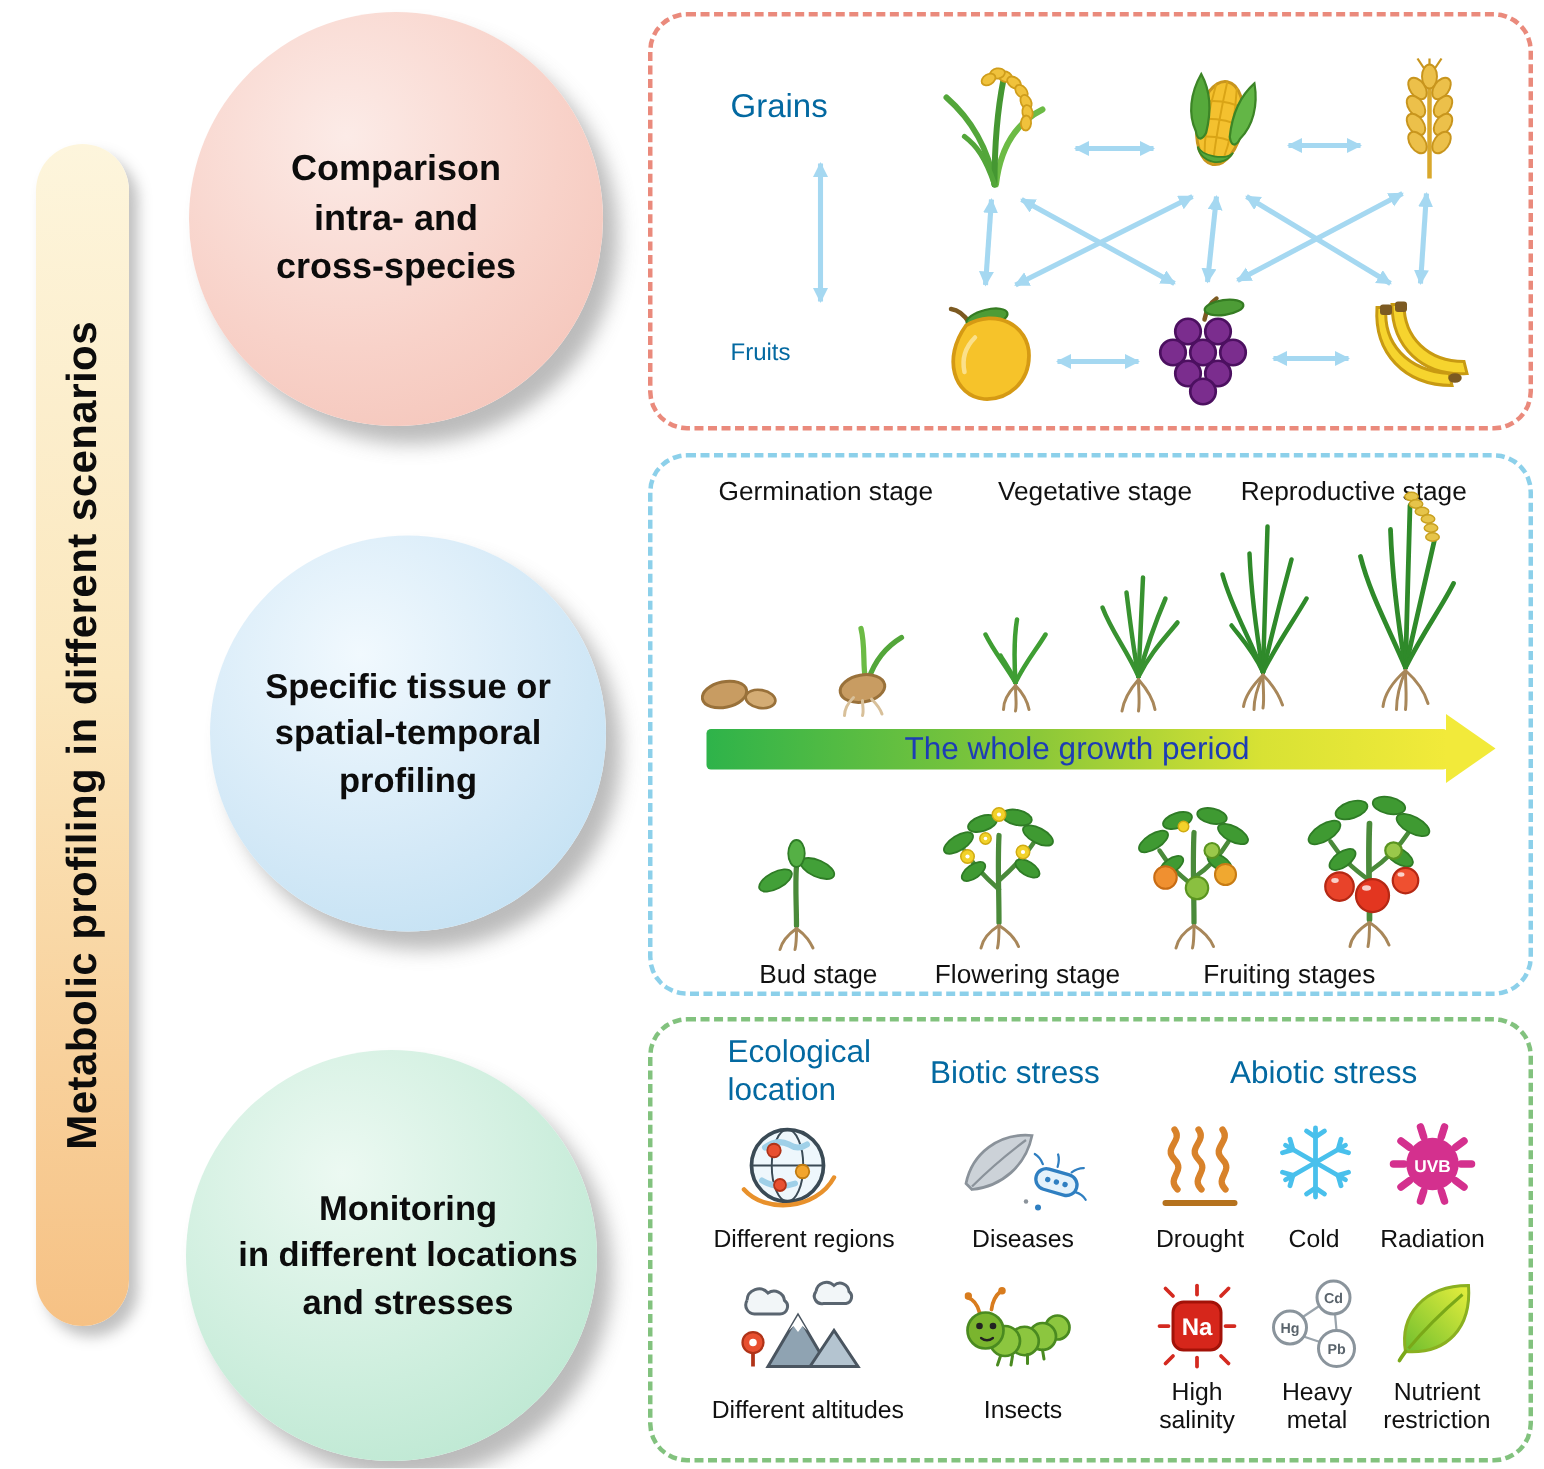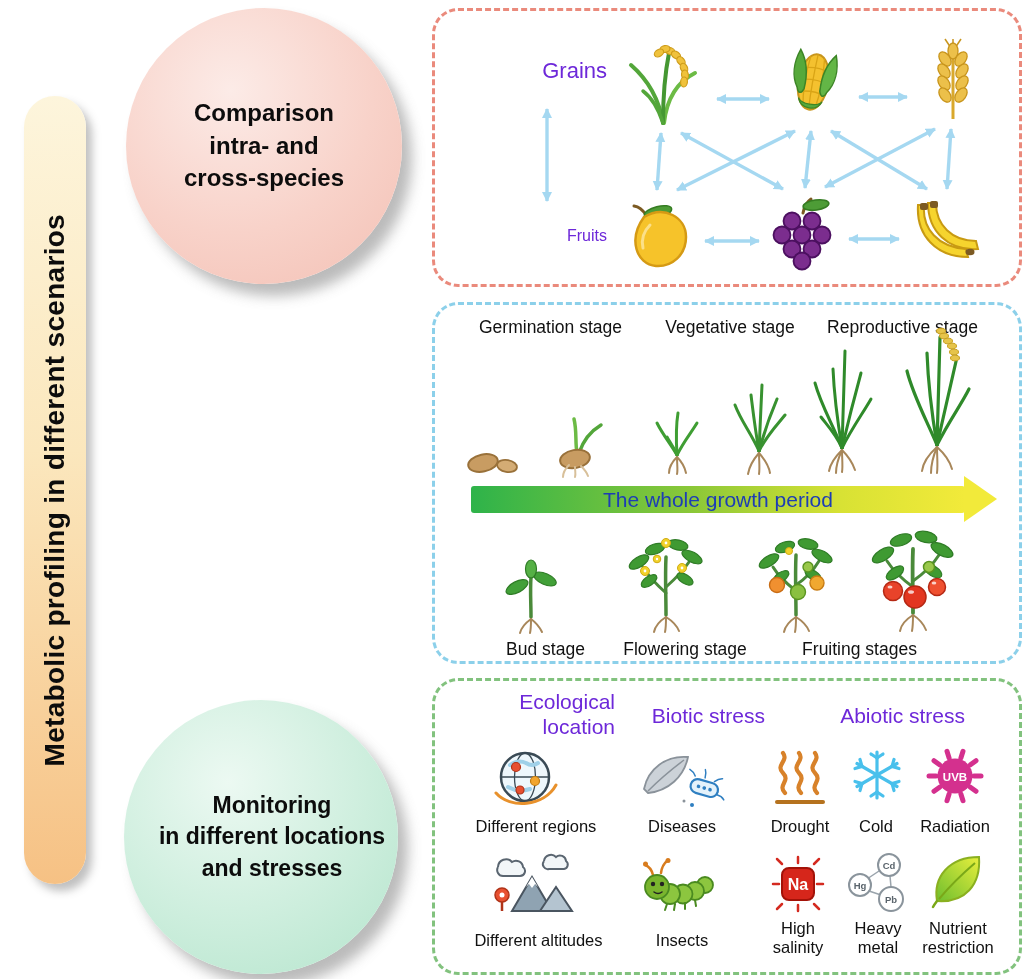--- a/index.html
+++ b/index.html
@@ -40,21 +40,21 @@
     background:radial-gradient(circle at 38% 30%, #ecf9f2 0%, #cdeedd 55%, #b4e4cc 100%); }
   .bubble.green .bubble-label { font-size:23px;margin-left:22px; }
 
   
   .panel { position:absolute; left:432px; width:590px; border-radius:26px; background:#fff; }
   .panel.species { top:8px;   height:279px; border:3px dashed #ea8a7c; }
   .panel.growth  { top:302px; height:362px; border:3px dashed #8cd0ea; }
   .panel.monitor { top:678px; height:297px; border:3px dashed #82c27e; }
 
   .abs { position:absolute; }
-  .blue-h { position:absolute; color:#6d28d9; text-align:right; line-height:1.2; white-space:pre-line; }
+  .blue-h { position:absolute; color:#0369a1; text-align:left; line-height:1.2; white-space:pre-line; }
   .caption { position:absolute; font-size:17.5px; color:#111; text-align:center; line-height:1.15; white-space:pre-line; }
   .caption.small { font-size:16.5px; }
 
   .net { position:absolute; left:0; top:0; }
 
   
   .growth-arrow-bar {
     position:absolute; left:36px; top:181px; width:494px; height:27px;
     background:linear-gradient(90deg,#2eb34a 0%, #8cc838 45%, #d8e234 75%, #f2ea3a 100%);
     border-radius:3px;
@@ -78,20 +78,25 @@
 <div class="canvas">
 
   <div class="sidebar">
     <div class="sidebar-text">Metabolic profiling in different scenarios</div>
   </div>
 
   <div class="bubble pink">
     <div class="bubble-label">Comparison
 intra- and
 cross-species</div>
+  </div>
+  <div class="bubble blue">
+    <div class="bubble-label">Specific tissue or
+spatial-temporal
+profiling</div>
   </div>
   <div class="bubble green">
     <div class="bubble-label">Monitoring
 in different locations
 and stresses</div>
   </div>
 
   <div class="panel species">
 
     <svg class="net" width="584" height="273" viewBox="0 0 584 273">

